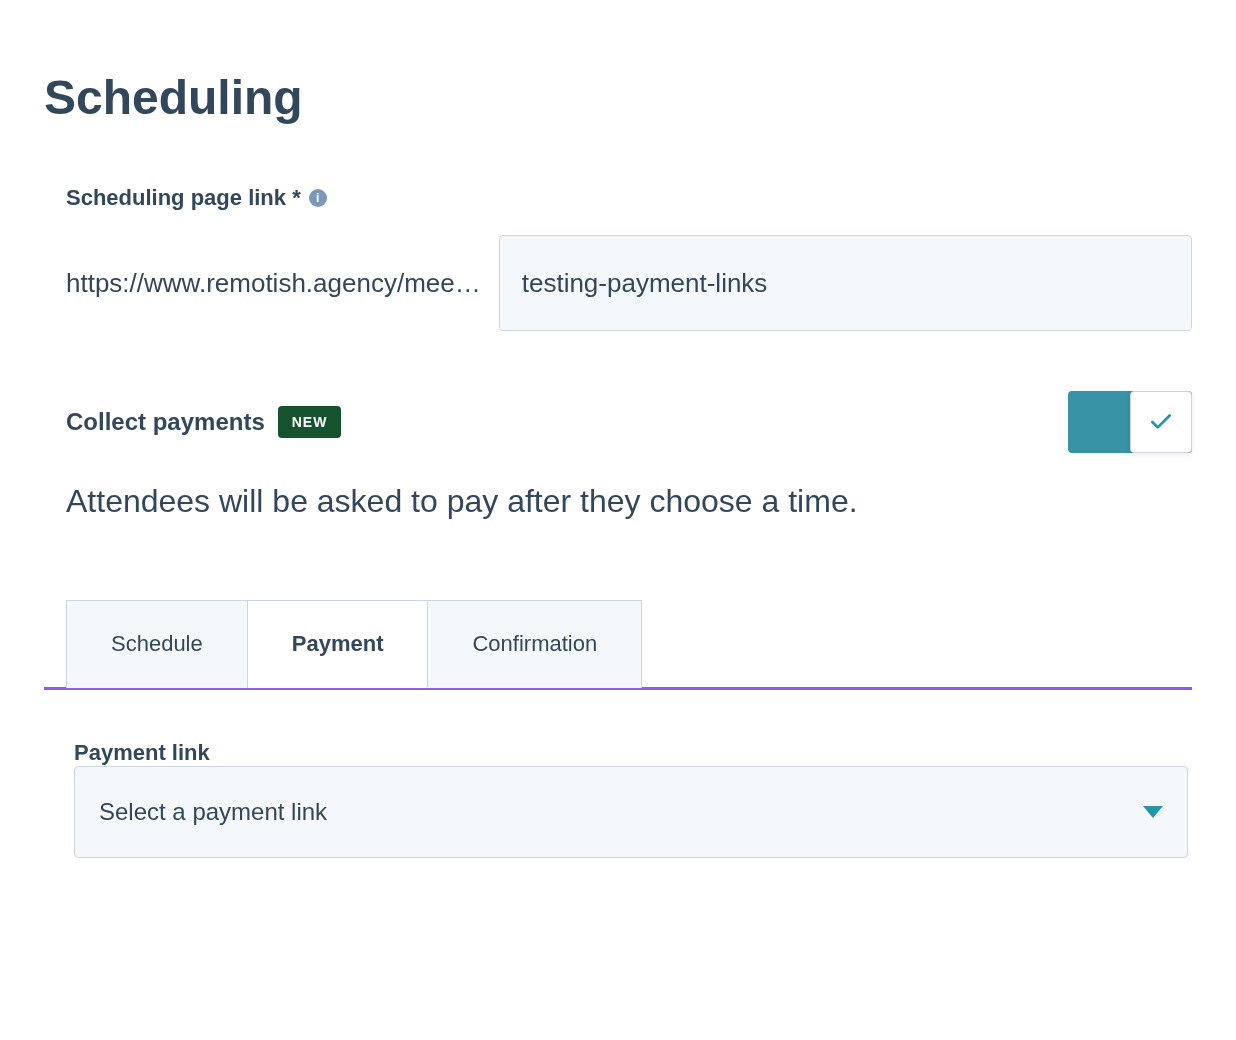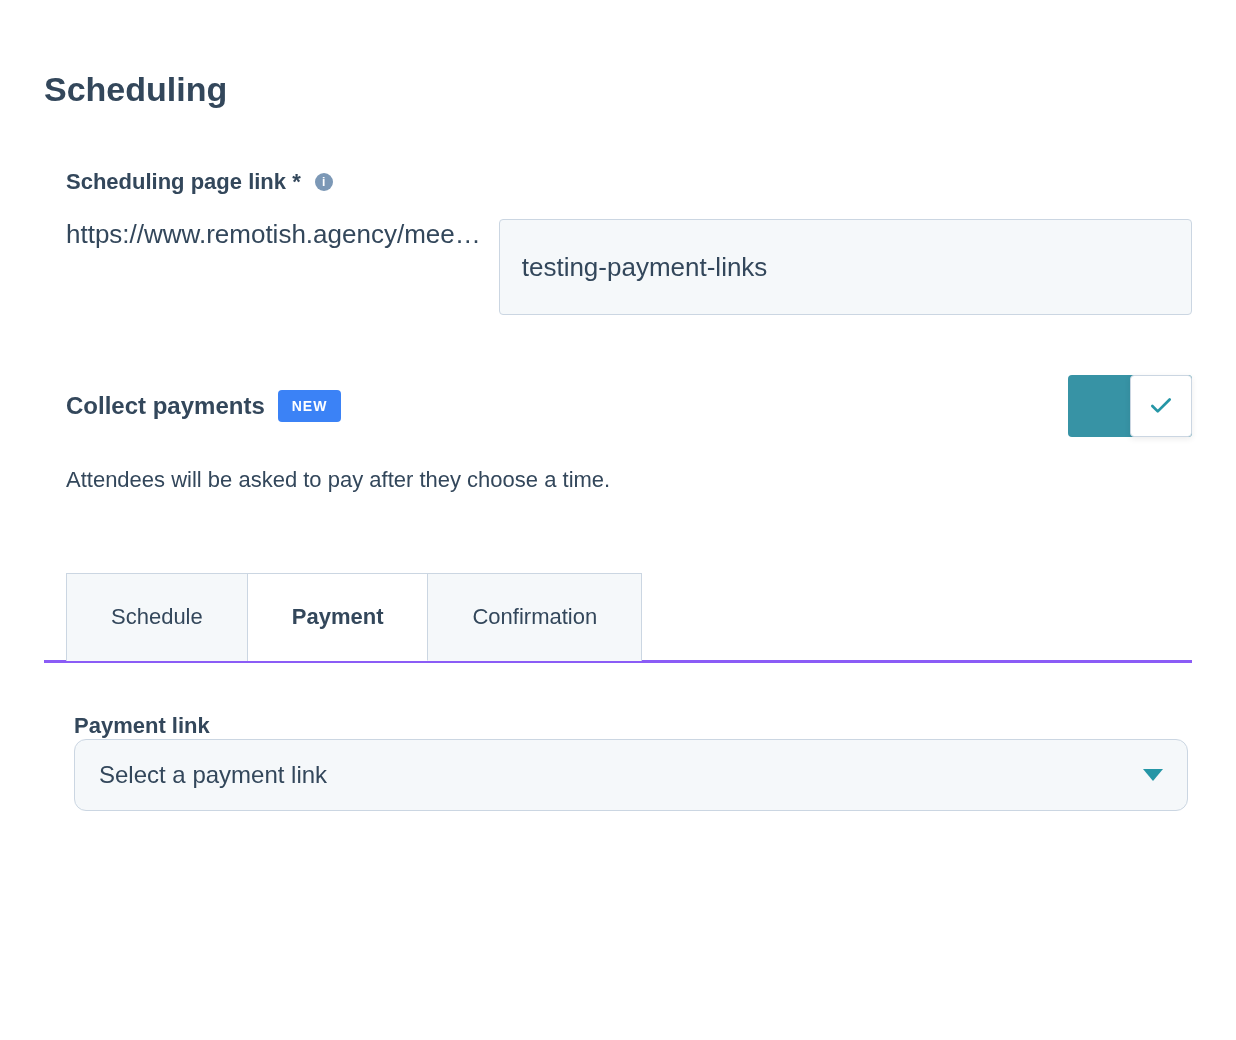--- a/index.html
+++ b/index.html
@@ -8,34 +8,34 @@
     padding: 0;
   }
   body {
     font-family: -apple-system, BlinkMacSystemFont, "Segoe UI", Helvetica, Arial, sans-serif;
     background: #ffffff;
     color: #33475b;
     padding: 40px 44px;
     width: 1236px;
   }
   .page-title {
-    font-size: 34px;
+    font-size: 48px;
     font-weight: 600;
     color: #33475b;
     margin-bottom: 60px;
     margin-top: 30px;
   }
   .field-section {
     margin-bottom: 60px;
     padding-left: 22px;
   }
   .field-label-row {
     display: flex;
     align-items: center;
-    gap: 14px;
+    gap: 8px;
     margin-bottom: 24px;
   }
   .field-label {
     font-size: 22px;
     font-weight: 600;
     color: #33475b;
   }
   .info-icon {
     display: inline-flex;
     align-items: center;
@@ -44,20 +44,21 @@
     height: 18px;
     border-radius: 50%;
     background: #7c98b6;
     color: #fff;
     font-size: 12px;
     font-weight: 700;
     font-style: normal;
   }
   .link-row {
     display: flex;
+    align-items: center;
     gap: 18px;
   }
   .url-prefix {
     font-size: 26px;
     color: #33475b;
     white-space: nowrap;
     overflow: hidden;
     text-overflow: ellipsis;
     max-width: 520px;
   }
@@ -86,21 +87,21 @@
     display: flex;
     align-items: center;
     gap: 13px;
   }
   .collect-label {
     font-size: 24px;
     font-weight: 600;
     color: #33475b;
   }
   .new-badge {
-    background: #3b82f6;
+    background: #14532d;
     color: #fff;
     font-size: 14px;
     font-weight: 700;
     letter-spacing: 1px;
     padding: 8px 14px;
     border-radius: 4px;
   }
   .toggle {
     position: relative;
     width: 124px;
@@ -124,21 +125,21 @@
     height: 62px;
     background: #fff;
     border: 1px solid #cbd6e2;
     border-radius: 4px;
     display: flex;
     align-items: center;
     justify-content: center;
     box-shadow: 0 2px 6px rgba(0,0,0,0.08);
   }
   .collect-desc {
-    font-size: 22px;
+    font-size: 32px;
     color: #33475b;
   }
   .tabs {
     display: flex;
     border-bottom: 3px solid #8b5cf6;
     margin-bottom: 50px;
     padding-left: 22px;
   }
   .tab {
     padding: 30px 44px;
@@ -162,23 +163,23 @@
     padding-left: 30px;
     padding-right: 4px;
   }
   .payment-label {
     font-size: 22px;
     font-weight: 700;
     color: #33475b;
   }
   .select-box {
     width: 100%;
-    height: 72px;
-    border: 1px solid #cbd6e2;
-    border-radius: 12px;
+    height: 92px;
+    border: 1px solid #cbd6e2;
+    border-radius: 4px;
     background: #f5f8fa;
     display: flex;
     align-items: center;
     justify-content: space-between;
     padding: 16px 24px;
     cursor: pointer;
   }
   .select-text {
     font-size: 24px;
     color: #33475b;

